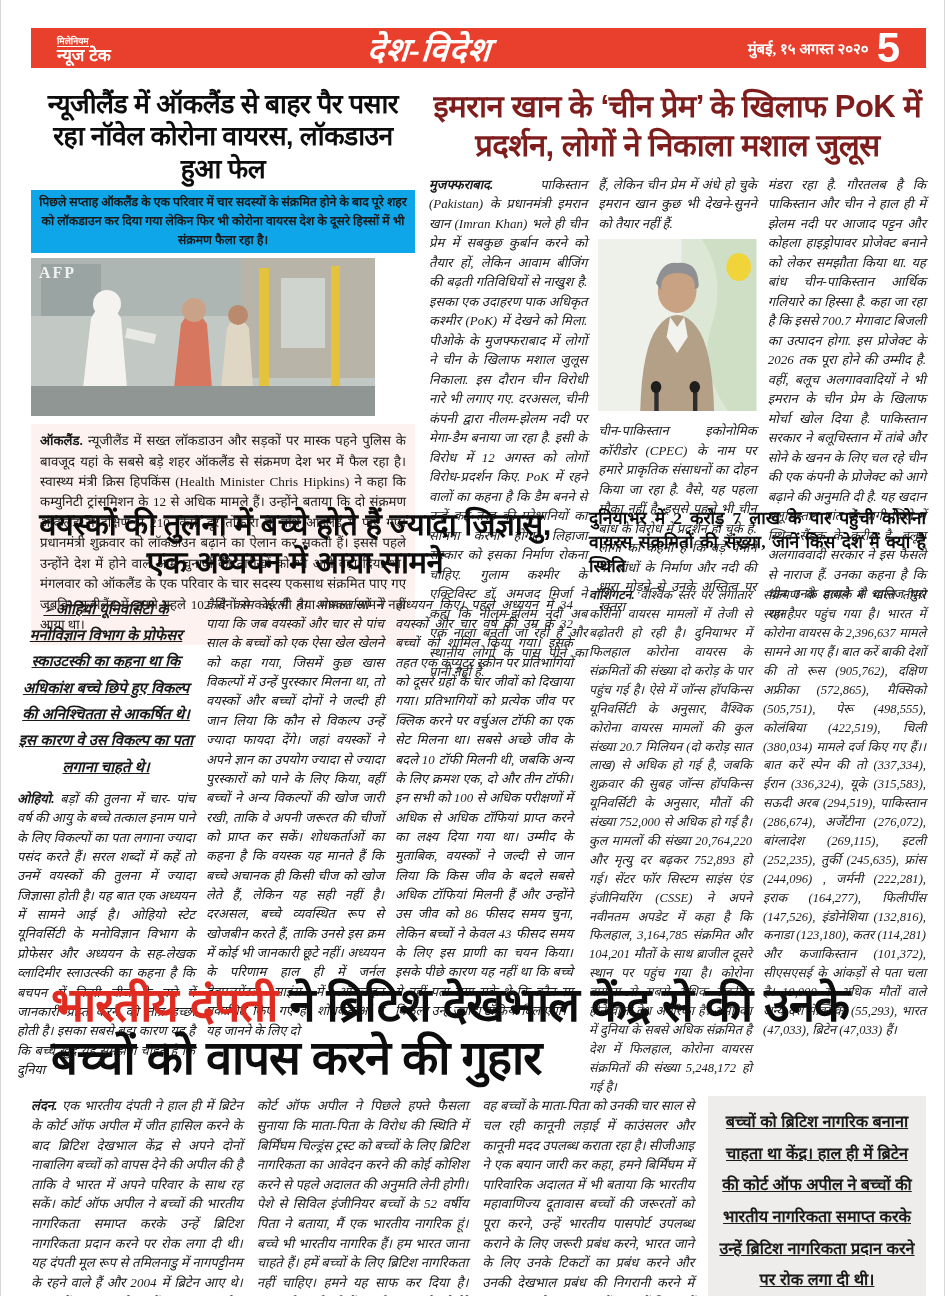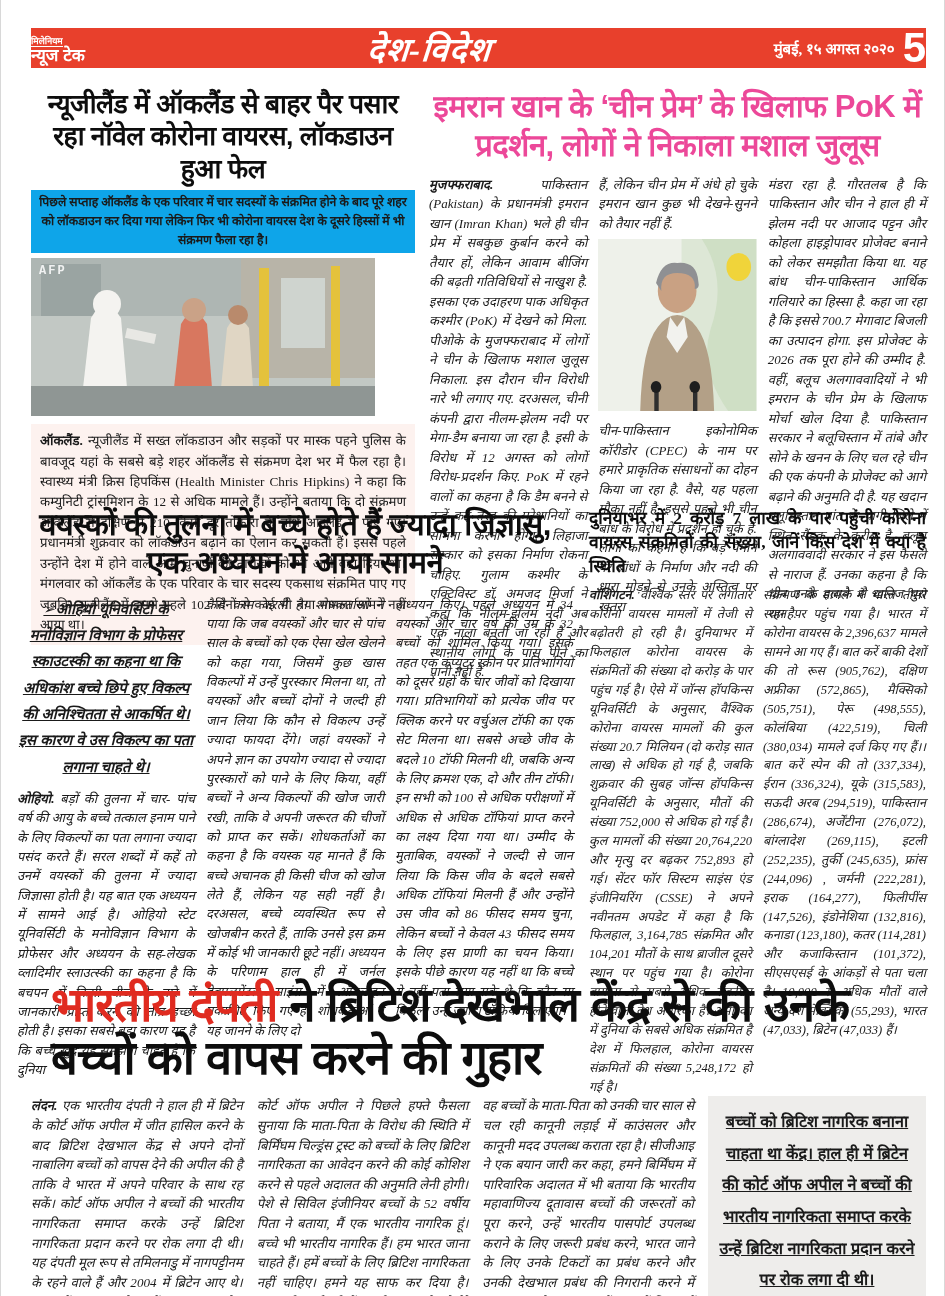--- a/index.html
+++ b/index.html
@@ -7,21 +7,21 @@
   .page {
     width:945px; height:1296px; overflow:hidden; position:relative;
     background:#ffffff; margin:0 auto;
     font-family:"Liberation Serif","DejaVu Serif",serif;
     color:#1a1a1a;
     border-left:1px solid #d8d8d8; border-right:1px solid #d8d8d8;
   }
   
   .masthead {
     position:absolute; top:28px; left:30px; right:18px; height:40px;
-    background:#e8402c; color:#fff; display:flex; align-items:center; padding:0 0;
+    background:#e8402c; color:#fff; display:flex; align-items:center; padding:0 26px;
   }
   .brand { line-height:1.05; white-space:nowrap; }
   .brand-top { font-size:9px; font-weight:bold; display:inline-block; border-bottom:1px solid #fff; }
   .brand-bottom { font-size:17px; font-weight:bold; font-family:"Liberation Sans","DejaVu Sans",sans-serif; }
   .masthead-title {
     flex:1; text-align:center; font-size:33px; font-weight:bold; font-style:italic;
     letter-spacing:1px; transform:skewX(-4deg);
   }
   .masthead-right { display:flex; align-items:center; gap:8px; }
   .edition { font-size:15px; font-weight:bold; }
@@ -40,30 +40,30 @@
     font-size:26.5px; line-height:1.22; text-align:center; color:#0d0d0d;
     font-family:"Liberation Sans","DejaVu Sans",sans-serif; letter-spacing:-0.5px;
   }
   .nz .subhead {
     margin-top:5px; font-size:12.3px; font-weight:bold; text-align:center; line-height:1.55;
     background:#0ea5e9; padding:3px 2px;
   }
   .photo-frame { width:100%; display:block; margin-top:5px; position:relative; }
   .photo-credit {
     position:absolute; top:6px; left:8px; color:#ffffff; opacity:.85;
-    font-size:12px; font-weight:bold; font-family:Liberation Mono, monospace; letter-spacing:2px;
+    font-size:16px; font-weight:bold; font-family:Liberation Serif, serif; letter-spacing:2px;
   }
   .nz .nz-body {
     background:#fdf2ef; padding:7px 9px 9px 9px; margin-top:4px;
     font-size:13.2px; line-height:1.55; text-align:justify;
   }
 
   .pok { flex:1; }
   .pok h2 {
-    font-size:31px; line-height:1.25; text-align:center; color:#ec4899;
+    font-size:31px; line-height:1.25; text-align:center; color:#7f1d1d;
     font-family:"Liberation Sans","DejaVu Sans",sans-serif; letter-spacing:-0.5px;
   }
   .pok .cols { margin-top:9px; }
   .pok p.body { font-size:13px; line-height:1.5; }
   .pok .mid-photo { margin:6px 0; }
 
   
   .mid-row { position:absolute; top:506px; left:16px; right:18px; display:flex; gap:16px; }
   .kids { width:556px; flex:none; }
   .kids h2 {

